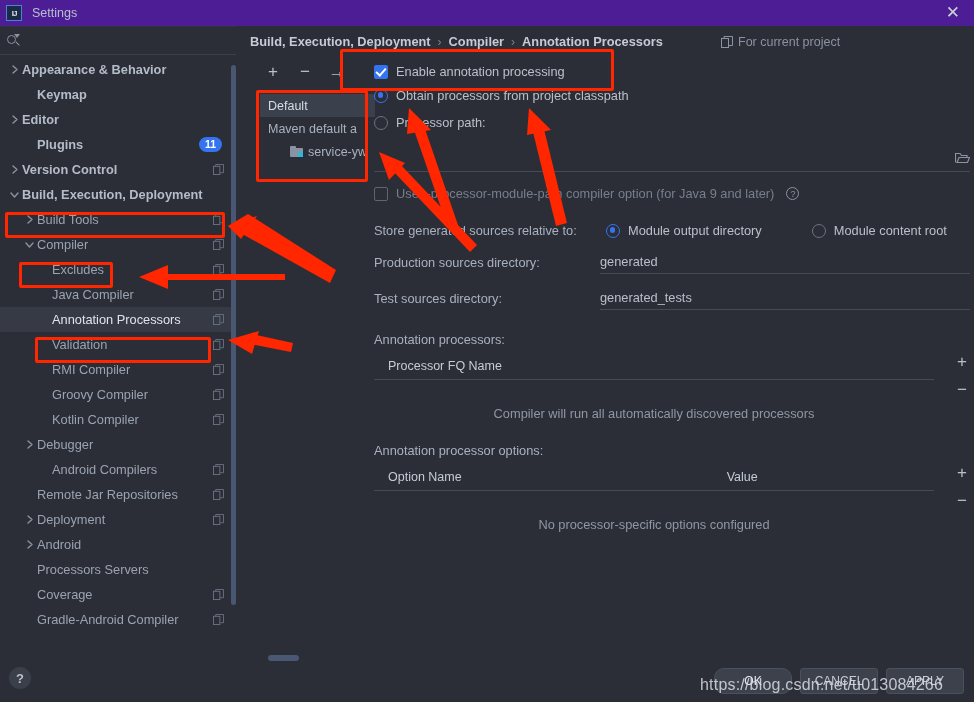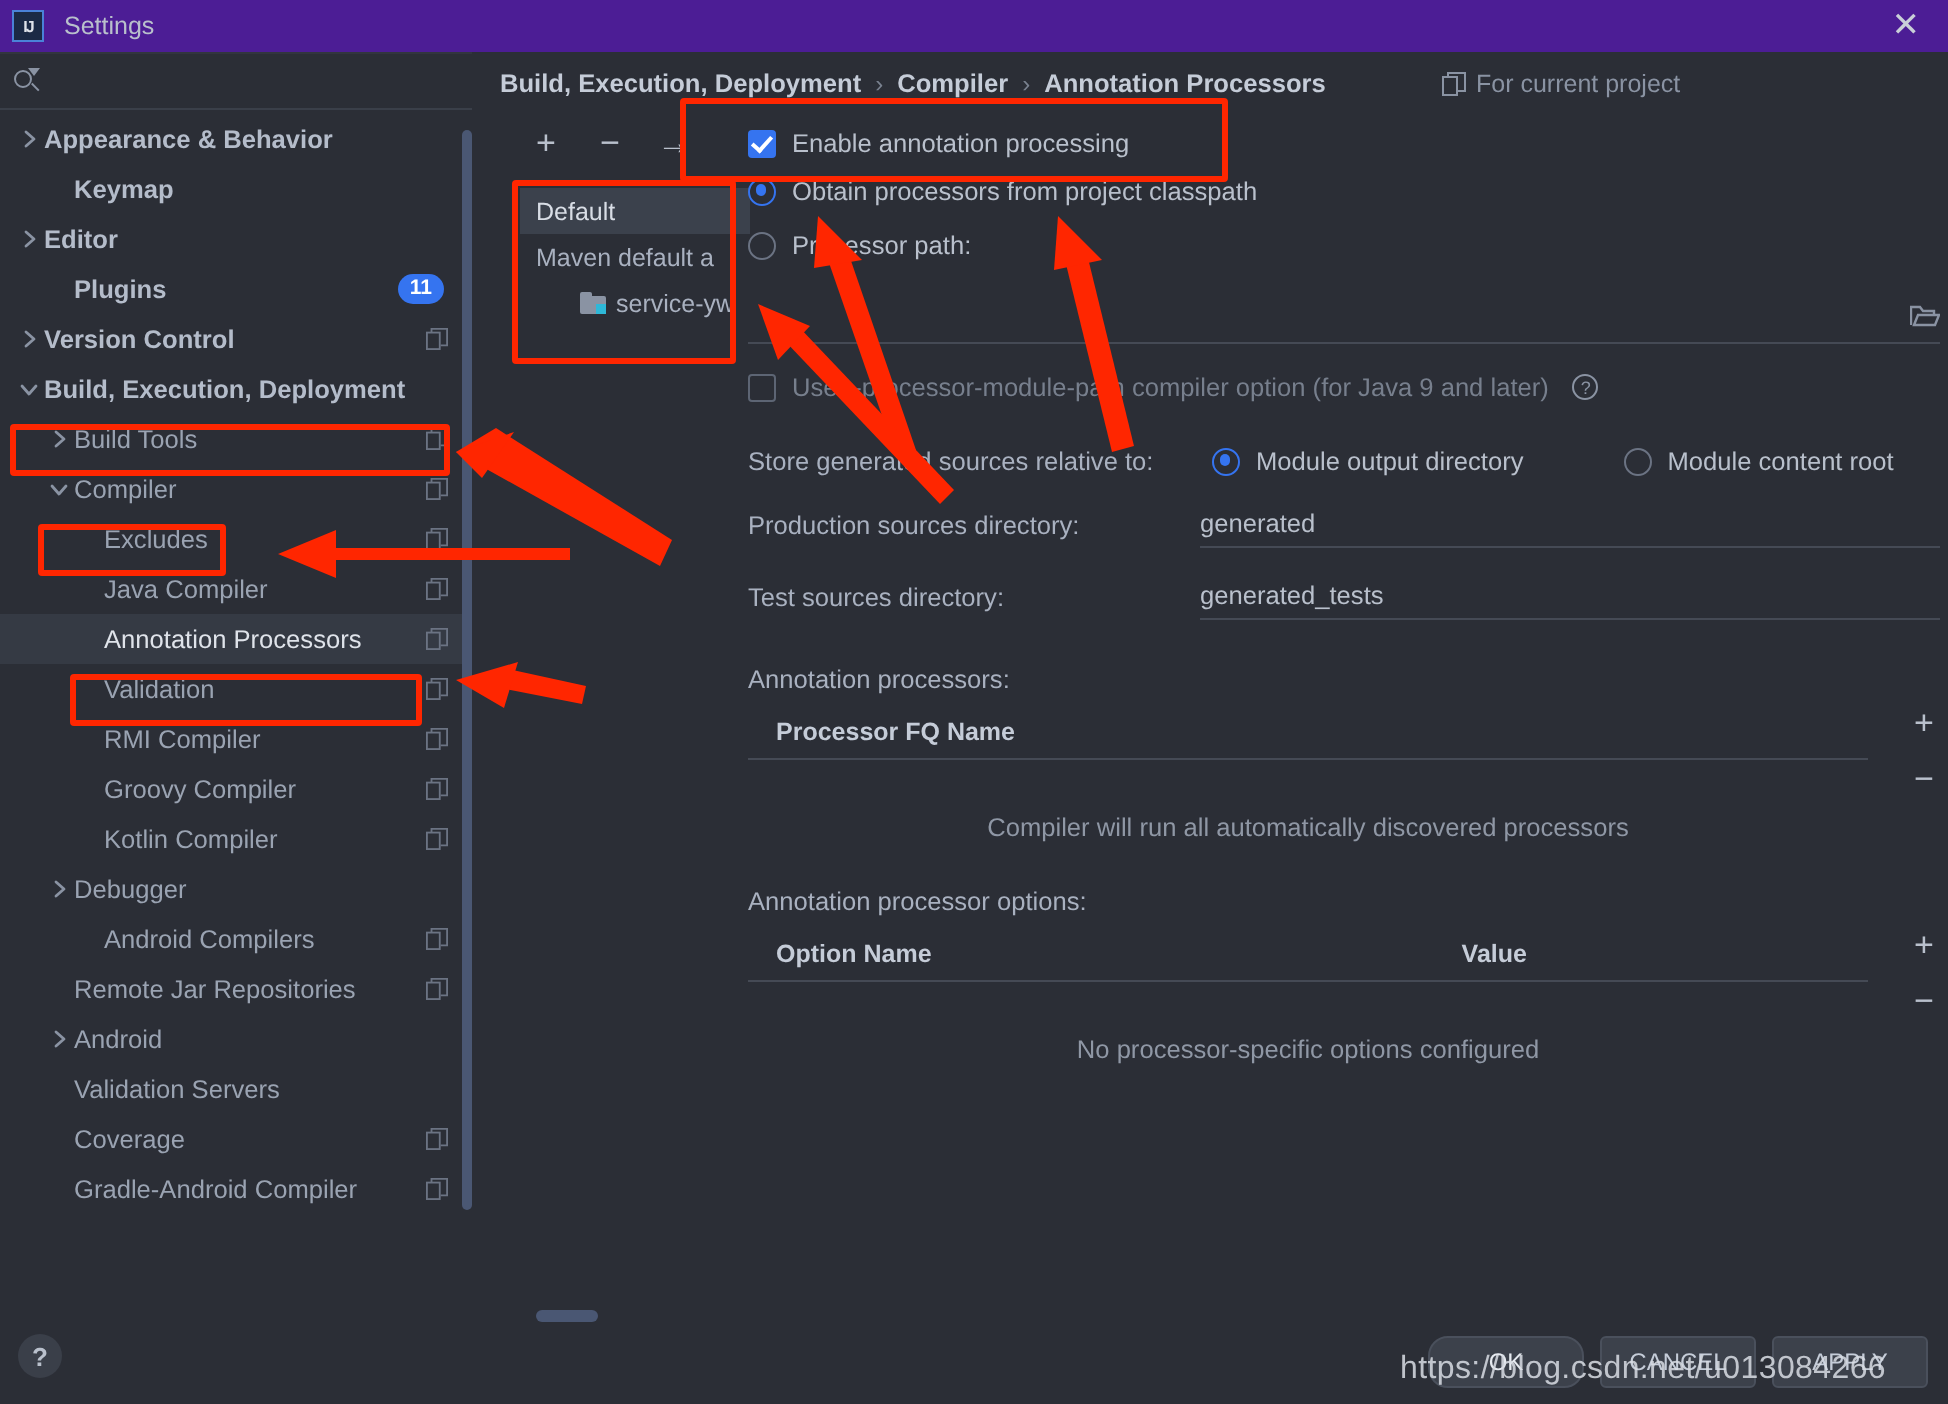--- a/index.html
+++ b/index.html
@@ -256,21 +256,21 @@
   .dir-value {
     flex: 1; border-bottom: 1px solid #454a55;
     padding-bottom: 4px; color: #b9c0cc;
   }
 
   .section-label {
     font-size: 12.8px; color: #a9b1c0; margin-top: 22px;
   }
   .table-block { position: relative; margin-top: 8px; }
   .table-head {
-    display: flex; font-size: 12.5px; font-weight: bold; color: #c5ccd8;
+    display: flex; font-size: 12.5px; font-weight: normal; color: #c5ccd8;
     padding: 4px 0 6px 14px;
     border-bottom: 1px solid #454a55; width: 560px;
   }
   .th-value { margin-left: 265px; }
   .table-empty {
     text-align: center; font-size: 12.8px; color: #8f97a5;
     padding-top: 26px; width: 560px;
   }
   .table-add, .table-remove {
     position: absolute; right: 0px;
@@ -482,25 +482,37 @@
             <rect x="0.5" y="2.5" width="7" height="9" fill="none" stroke="#6b7383" stroke-width="1"></rect>
             <path d="M3 2.5 V0.5 H11.5 V9.5 H8" fill="none" stroke="#6b7383" stroke-width="1"></path>
           </svg>
         </div>
         <div class="tree-item">
           <span class="arrow" style="margin-left:21px">
             <svg width="11" height="11" viewBox="0 0 11 11">
               <path d="M4 2 L8 5.5 L4 9" fill="none" stroke="#8a93a3" stroke-width="1.4" stroke-linecap="round" stroke-linejoin="round"></path>
             </svg>
           </span>
+          <span class="tree-label">Deployment</span>
+          <svg class="copy-icon" viewBox="0 0 12 12">
+            <rect x="0.5" y="2.5" width="7" height="9" fill="none" stroke="#6b7383" stroke-width="1"></rect>
+            <path d="M3 2.5 V0.5 H11.5 V9.5 H8" fill="none" stroke="#6b7383" stroke-width="1"></path>
+          </svg>
+        </div>
+        <div class="tree-item">
+          <span class="arrow" style="margin-left:21px">
+            <svg width="11" height="11" viewBox="0 0 11 11">
+              <path d="M4 2 L8 5.5 L4 9" fill="none" stroke="#8a93a3" stroke-width="1.4" stroke-linecap="round" stroke-linejoin="round"></path>
+            </svg>
+          </span>
           <span class="tree-label">Android</span>
         </div>
         <div class="tree-item">
           <span class="arrow" style="margin-left:21px"></span>
-          <span class="tree-label">Validation Servers</span>
+          <span class="tree-label">Processors Servers</span>
         </div>
         <div class="tree-item">
           <span class="arrow" style="margin-left:21px"></span>
           <span class="tree-label">Coverage</span>
           <svg class="copy-icon" viewBox="0 0 12 12">
             <rect x="0.5" y="2.5" width="7" height="9" fill="none" stroke="#6b7383" stroke-width="1"></rect>
             <path d="M3 2.5 V0.5 H11.5 V9.5 H8" fill="none" stroke="#6b7383" stroke-width="1"></path>
           </svg>
         </div>
         <div class="tree-item">

